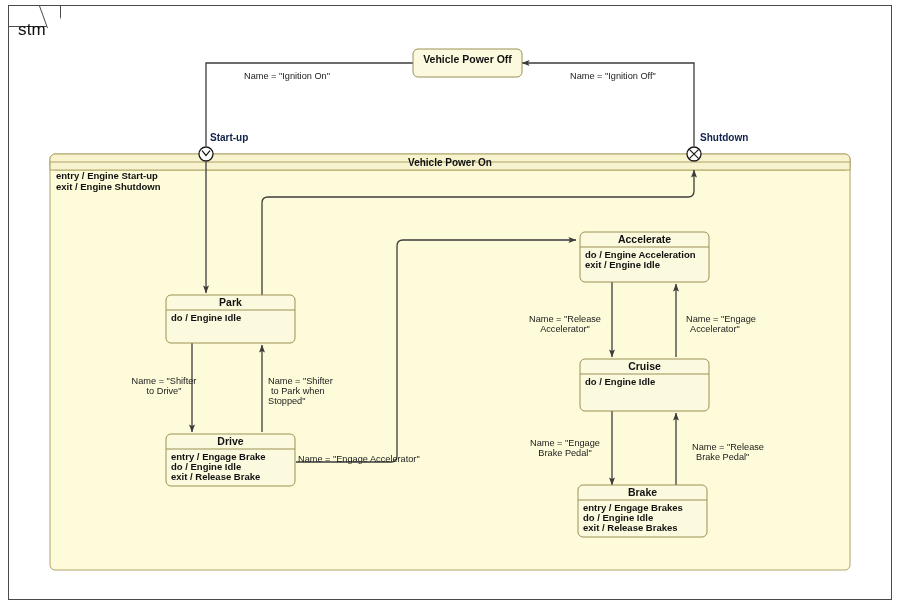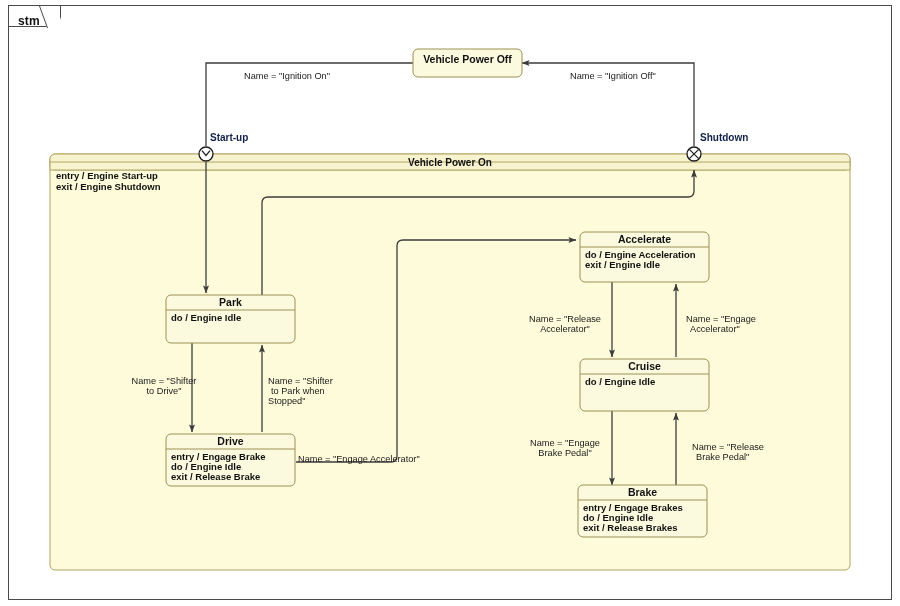--- a/index.html
+++ b/index.html
@@ -13,21 +13,21 @@
          background:linear-gradient(to bottom,#ccd2e4 0%,#d6dbea 45%,#eef0f6 100%);
          border-bottom:1px solid #b5bbcd;box-sizing:border-box;}
   .frame-title{position:absolute;left:0;top:0;width:838px;height:21px;
          line-height:21px;text-align:center;font-size:11.5px;color:#1a1a1a;}
   .frame-tab{position:absolute;left:0px;top:0px;width:52px;height:21px;
          background:#ffffff;border-right:1px solid #4a4a4a;border-bottom:1px solid #4a4a4a;
          box-sizing:border-box;}
   .frame-tab-cut{position:absolute;left:38px;top:0px;width:16px;height:22px;
          background:#ffffff;border-left:1px solid #4a4a4a;
          transform:skewX(20deg);transform-origin:bottom left;}
-  .frame-tab-label{position:absolute;left:9px;top:8px;font-size:12px;font-weight:bold;
+  .frame-tab-label{position:absolute;left:9px;top:14px;font-size:17px;font-weight:normal;
          color:#111;letter-spacing:.2px;z-index:3;}
 
   
   svg.diagram{position:absolute;left:0;top:0;width:900px;height:606px;}
   .edge{fill:none;stroke:#3c3c3c;stroke-width:1.3;}
   .st-box{fill:#fcfade;stroke:#9c9054;stroke-width:1;}
   .st-sep{stroke:#9c9054;stroke-width:1;}
   .composite{fill:#fdfbd9;stroke:#b0a466;stroke-width:1;}
   .composite-hdr{fill:#f7f3cf;stroke:#b0a466;stroke-width:1;}
   .pt-circle{fill:#ffffff;stroke:#1a1a1a;stroke-width:1.3;}

